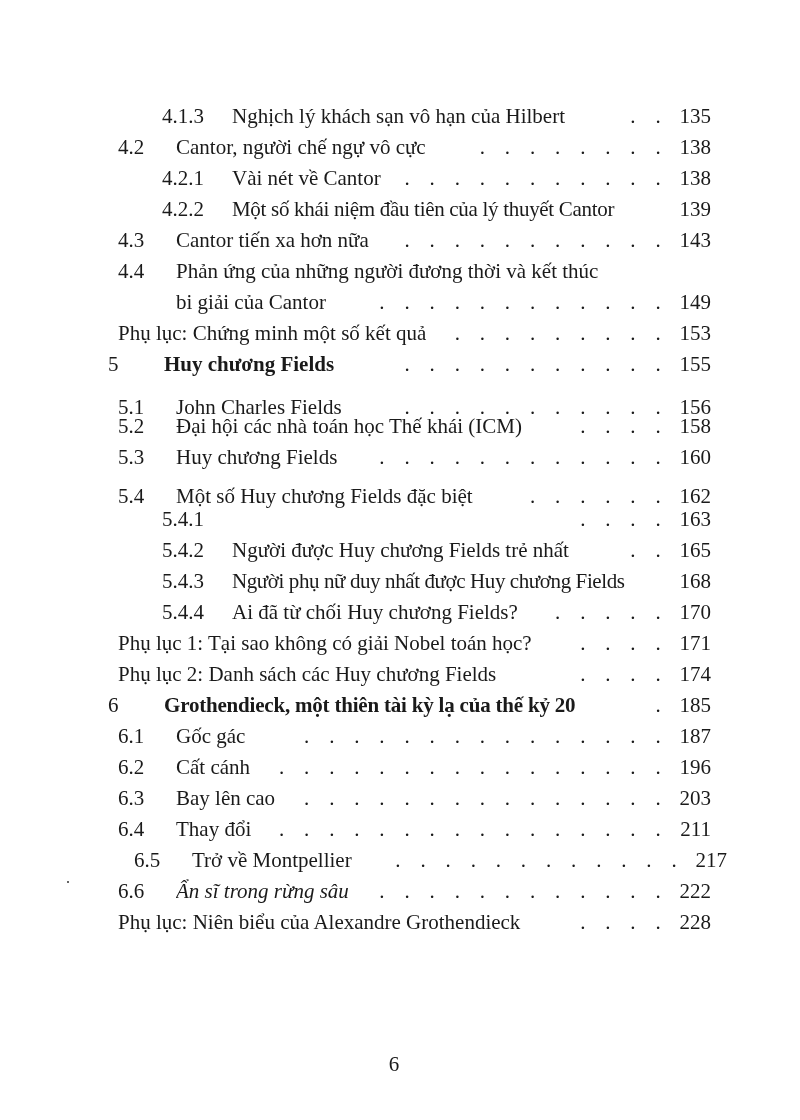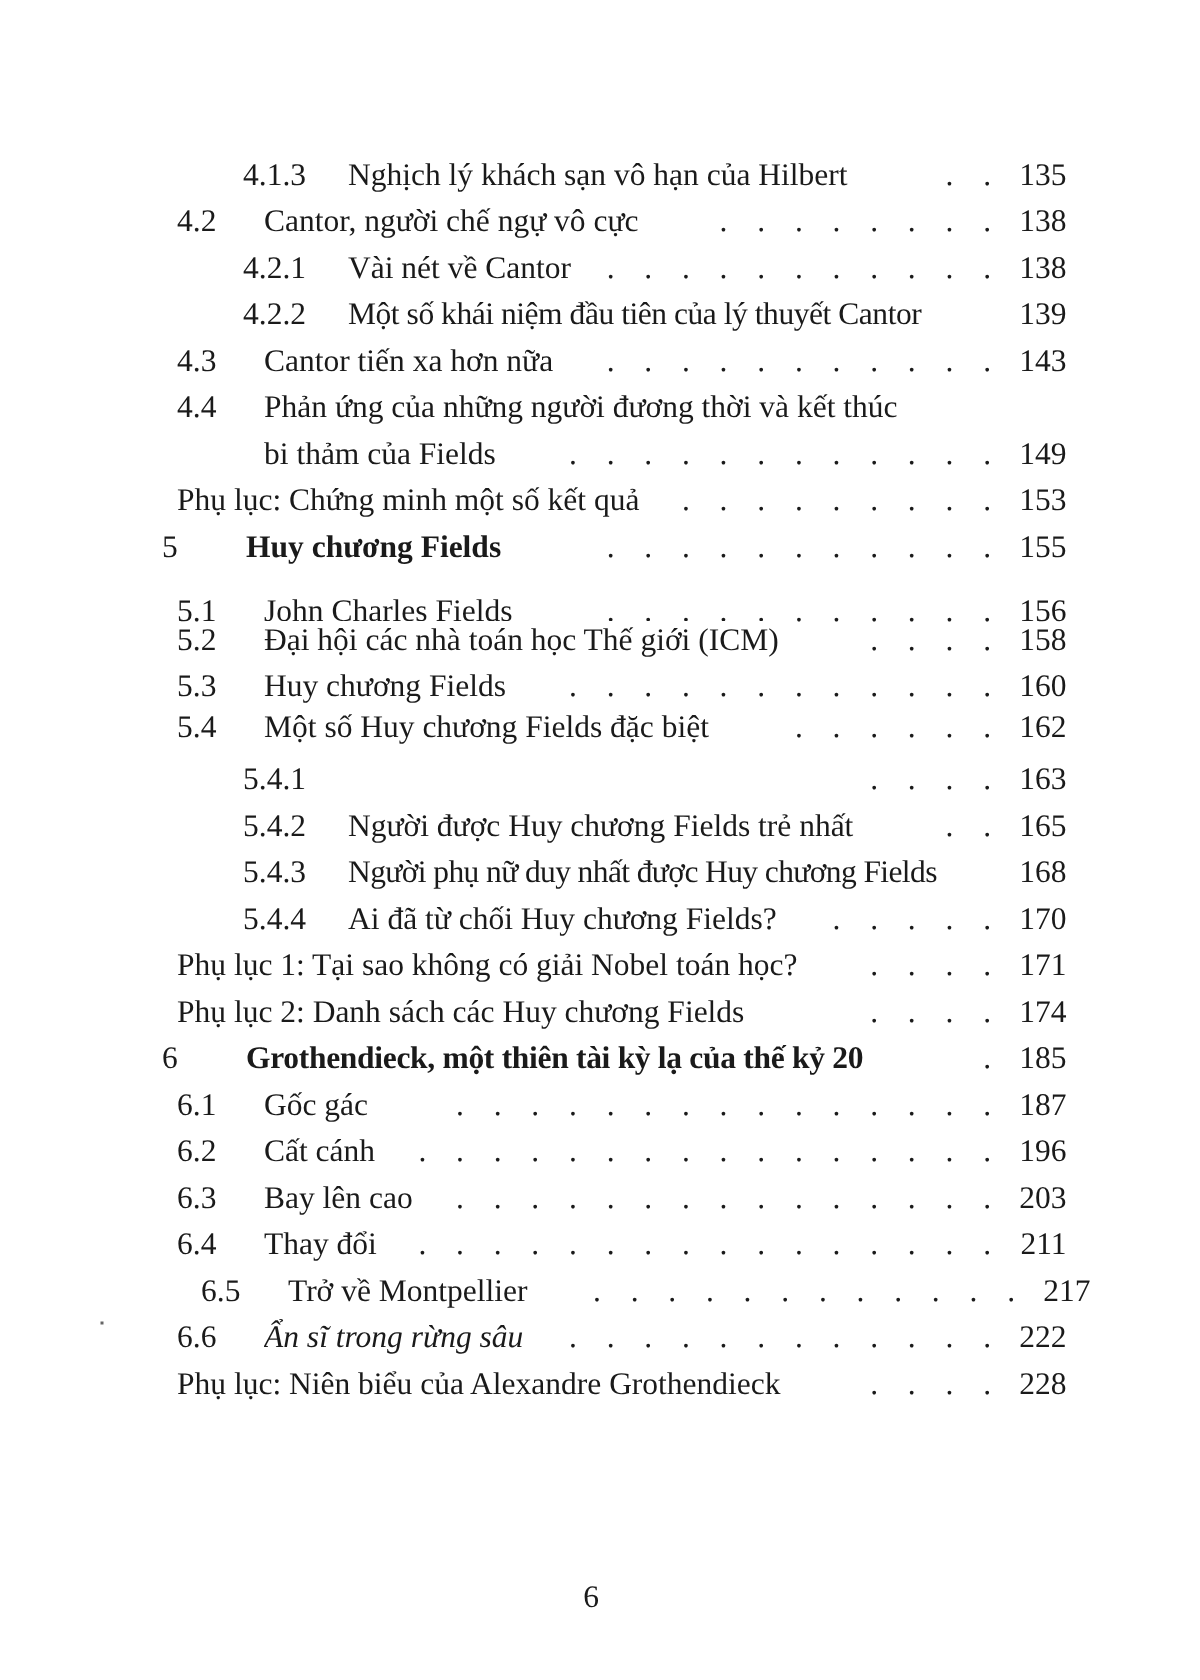--- a/index.html
+++ b/index.html
@@ -119,21 +119,21 @@
     <span class="leader" style="left:384px;width:284px;">. . . . . . . . . . . . . . . . . . . . . . . . . . . . . . . . . . . . .</span>
     <span class="page">143</span>
   </div>
 
   <div class="row" style="top:155px;left:0;width:800px;">
     <span class="num" style="left:118px;">4.4</span>
     <span class="title" style="left:176px;width:500px;"><span class="txt">Phản ứng của những người đương thời và kết thúc</span></span>
   </div>
 
   <div class="row" style="top:186px;left:0;width:800px;">
-    <span class="title" style="left:176px;width:200px;"><span class="txt">bi thảm của Fields</span></span>
+    <span class="title" style="left:176px;width:200px;"><span class="txt">bi giải của Cantor</span></span>
     <span class="leader" style="left:376px;width:292px;">. . . . . . . . . . . . . . . . . . . . . . . . . . . . . . . . . . . . .</span>
     <span class="page">149</span>
   </div>
 
   <div class="row" style="top:217px;left:0;width:800px;">
     <span class="title" style="left:118px;width:360px;"><span class="txt">Phụ lục: Chứng minh một số kết quả</span></span>
     <span class="leader" style="left:446px;width:222px;">. . . . . . . . . . . . . . . . . . . . . . . . . . . . . . . . . . . . .</span>
     <span class="page">153</span>
   </div>
 
@@ -146,33 +146,33 @@
 
   <div class="row" style="top:279px;left:0;width:800px;margin-top:12px;">
     <span class="num" style="left:118px;">5.1</span>
     <span class="title" style="left:176px;width:220px;"><span class="txt">John Charles Fields</span></span>
     <span class="leader" style="left:384px;width:284px;">. . . . . . . . . . . . . . . . . . . . . . . . . . . . . . . . . . . . .</span>
     <span class="page">156</span>
   </div>
 
   <div class="row" style="top:310px;left:0;width:800px;">
     <span class="num" style="left:118px;">5.2</span>
-    <span class="title" style="left:176px;width:410px;"><span class="txt">Đại hội các nhà toán học Thế giới (ICM)</span></span>
+    <span class="title" style="left:176px;width:410px;"><span class="txt">Đại hội các nhà toán học Thế khái (ICM)</span></span>
     <span class="leader" style="left:572px;width:96px;">. . . . . . . . . . . . . . . . . . . . . . . . . . . . . . . . . . . . .</span>
     <span class="page">158</span>
   </div>
 
   <div class="row" style="top:341px;left:0;width:800px;">
     <span class="num" style="left:118px;">5.3</span>
     <span class="title" style="left:176px;width:200px;"><span class="txt">Huy chương Fields</span></span>
     <span class="leader" style="left:370px;width:298px;">. . . . . . . . . . . . . . . . . . . . . . . . . . . . . . . . . . . . .</span>
     <span class="page">160</span>
   </div>
 
-  <div class="row" style="top:368px;left:0;width:800px;">
+  <div class="row" style="top:380px;left:0;width:800px;">
     <span class="num" style="left:118px;">5.4</span>
     <span class="title" style="left:176px;width:360px;"><span class="txt">Một số Huy chương Fields đặc biệt</span></span>
     <span class="leader" style="left:520px;width:148px;">. . . . . . . . . . . . . . . . . . . . . . . . . . . . . . . . . . . . .</span>
     <span class="page">162</span>
   </div>
 
   <div class="row" style="top:403px;left:0;width:800px;">
     <span class="num" style="left:162px;">5.4.1</span>
     <span class="leader" style="left:564px;width:104px;">. . . . . . . . . . . . . . . . . . . . . . . . . . . . . . . . . . . . .</span>
     <span class="page">163</span>

